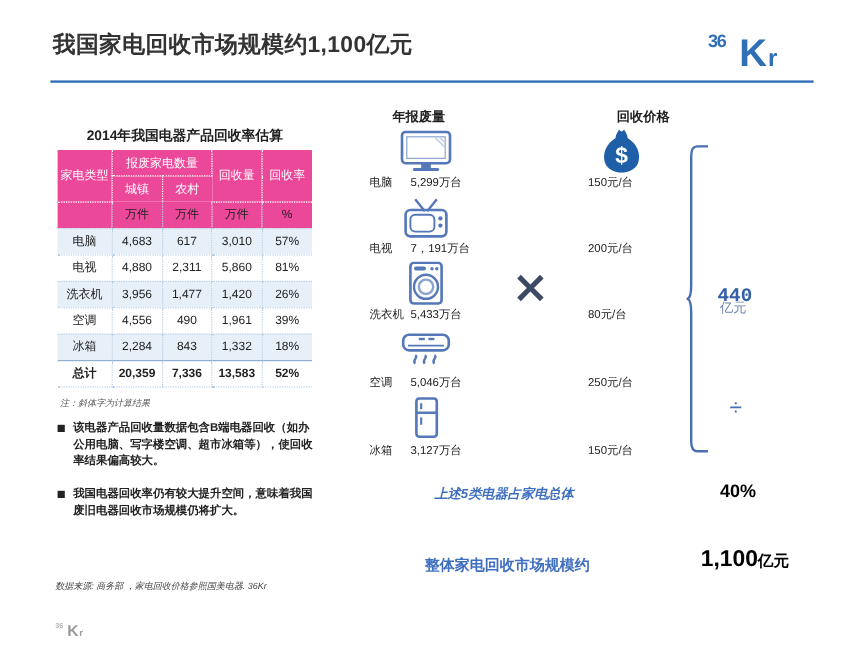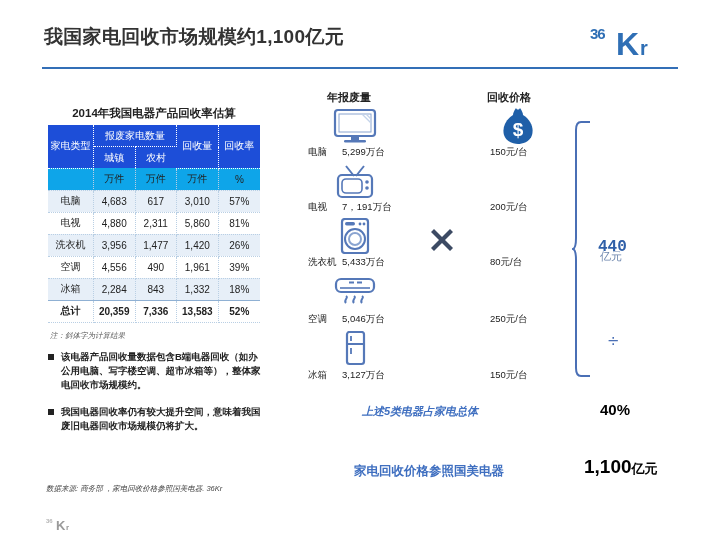--- a/index.html
+++ b/index.html
@@ -70,38 +70,38 @@
     padding: 0;
     height: 21px;
     text-align: center;
     vertical-align: middle;
     border-right: 1px dotted #b9cfe4;
   }
   .data-table th:last-child, .data-table td:last-child {
     border-right: none;
   }
   .data-table thead th {
-    background: #1d4ed8;
+    background: #ec4899;
     color: #ffffff;
     font-weight: normal;
     font-size: 10px;
     border-right: 1px dotted #ffffff;
     border-bottom: 1px dotted #ffffff;
   }
   .data-table thead th:last-child {
     border-right: none;
   }
   .data-table thead tr:last-child th {
     border-bottom: none;
   }
   .th-span {
     border-bottom: 1px dotted #ffffff !important;
   }
   .row-unit td {
-    background: #0ea5e9;
+    background: #ec4899;
     font-size: 10px;
     color: #222222;
     border-bottom: 1px dotted #b9cfe4;
   }
   .row-alt td { background: #e7eff8; }
   .row-plain td { background: #ffffff; }
   .data-table tbody td {
     border-bottom: 1px dotted #b9cfe4;
   }
   .cat-cell { width: 46px; }
@@ -166,21 +166,21 @@
   }
 
   
   .col-head {
     position: absolute;
     font-size: 11px;
     font-weight: bold;
     color: #222222;
   }
   .col-head-qty { left: 327px; top: 90px; }
-  .col-head-price { left: 487px; top: 90px; }
+  .col-head-price { left: 514px; top: 90px; }
 
   .prod-row {
     position: absolute;
     left: 300px;
     width: 260px;
     height: 56px;
   }
   .prod-icon {
     position: absolute;
     left: 32px;
@@ -383,21 +383,21 @@
         <td class="pct-cell">52%</td>
       </tr>
     </tbody>
   </table>
 
   <div class="table-note">注：斜体字为计算结果</div>
 
   <div class="bullets">
     <div class="bullet">
       <span class="bullet-marker"></span>
-      <span class="bullet-text">该电器产品回收量数据包含B端电器回收（如办公用电脑、写字楼空调、超市冰箱等），整体家电回收市场规模约。</span>
+      <span class="bullet-text">该电器产品回收量数据包含B端电器回收（如办公用电脑、写字楼空调、超市冰箱等），使回收率结果偏高较大。</span>
     </div>
     <div class="bullet">
       <span class="bullet-marker"></span>
       <span class="bullet-text">我国电器回收率仍有较大提升空间，意味着我国废旧电器回收市场规模仍将扩大。</span>
     </div>
   </div>
 
   <div class="source-note">数据来源: 商务部 ，家电回收价格参照国美电器. 36Kr</div>
 
   <div class="col-head col-head-qty">年报废量</div>
@@ -484,21 +484,21 @@
   <div class="result-440">440</div>
   <div class="result-440-unit">亿元</div>
   <div class="divide-sign">÷</div>
 
   <div class="concl-row" style="top:404px">
     <span class="concl-label c1-label">上述5类电器占家电总体</span>
     <span class="concl-value c1-value">40%</span>
   </div>
 
   <div class="concl-row" style="top:463px">
-    <span class="concl-label c2-label">家电回收价格参照国美电器</span>
+    <span class="concl-label c2-label">整体家电回收市场规模约</span>
     <span class="concl-value c2-value"><span>1,100</span><span class="unit">亿元</span></span>
   </div>
 
   <svg class="footer-logo" viewBox="0 0 36 16">
     <text x="0" y="7" font-family="Liberation Sans, sans-serif" font-size="6" font-weight="bold" fill="#b5b5b5">36</text>
     <text x="10" y="14" font-family="Liberation Sans, sans-serif" font-size="13" font-weight="bold" fill="#9a9a9a">K</text>
     <text x="20" y="14" font-family="Liberation Sans, sans-serif" font-size="8" font-weight="bold" fill="#9a9a9a">r</text>
   </svg>
   <div class="footer-confidential">Confidential</div>
 

